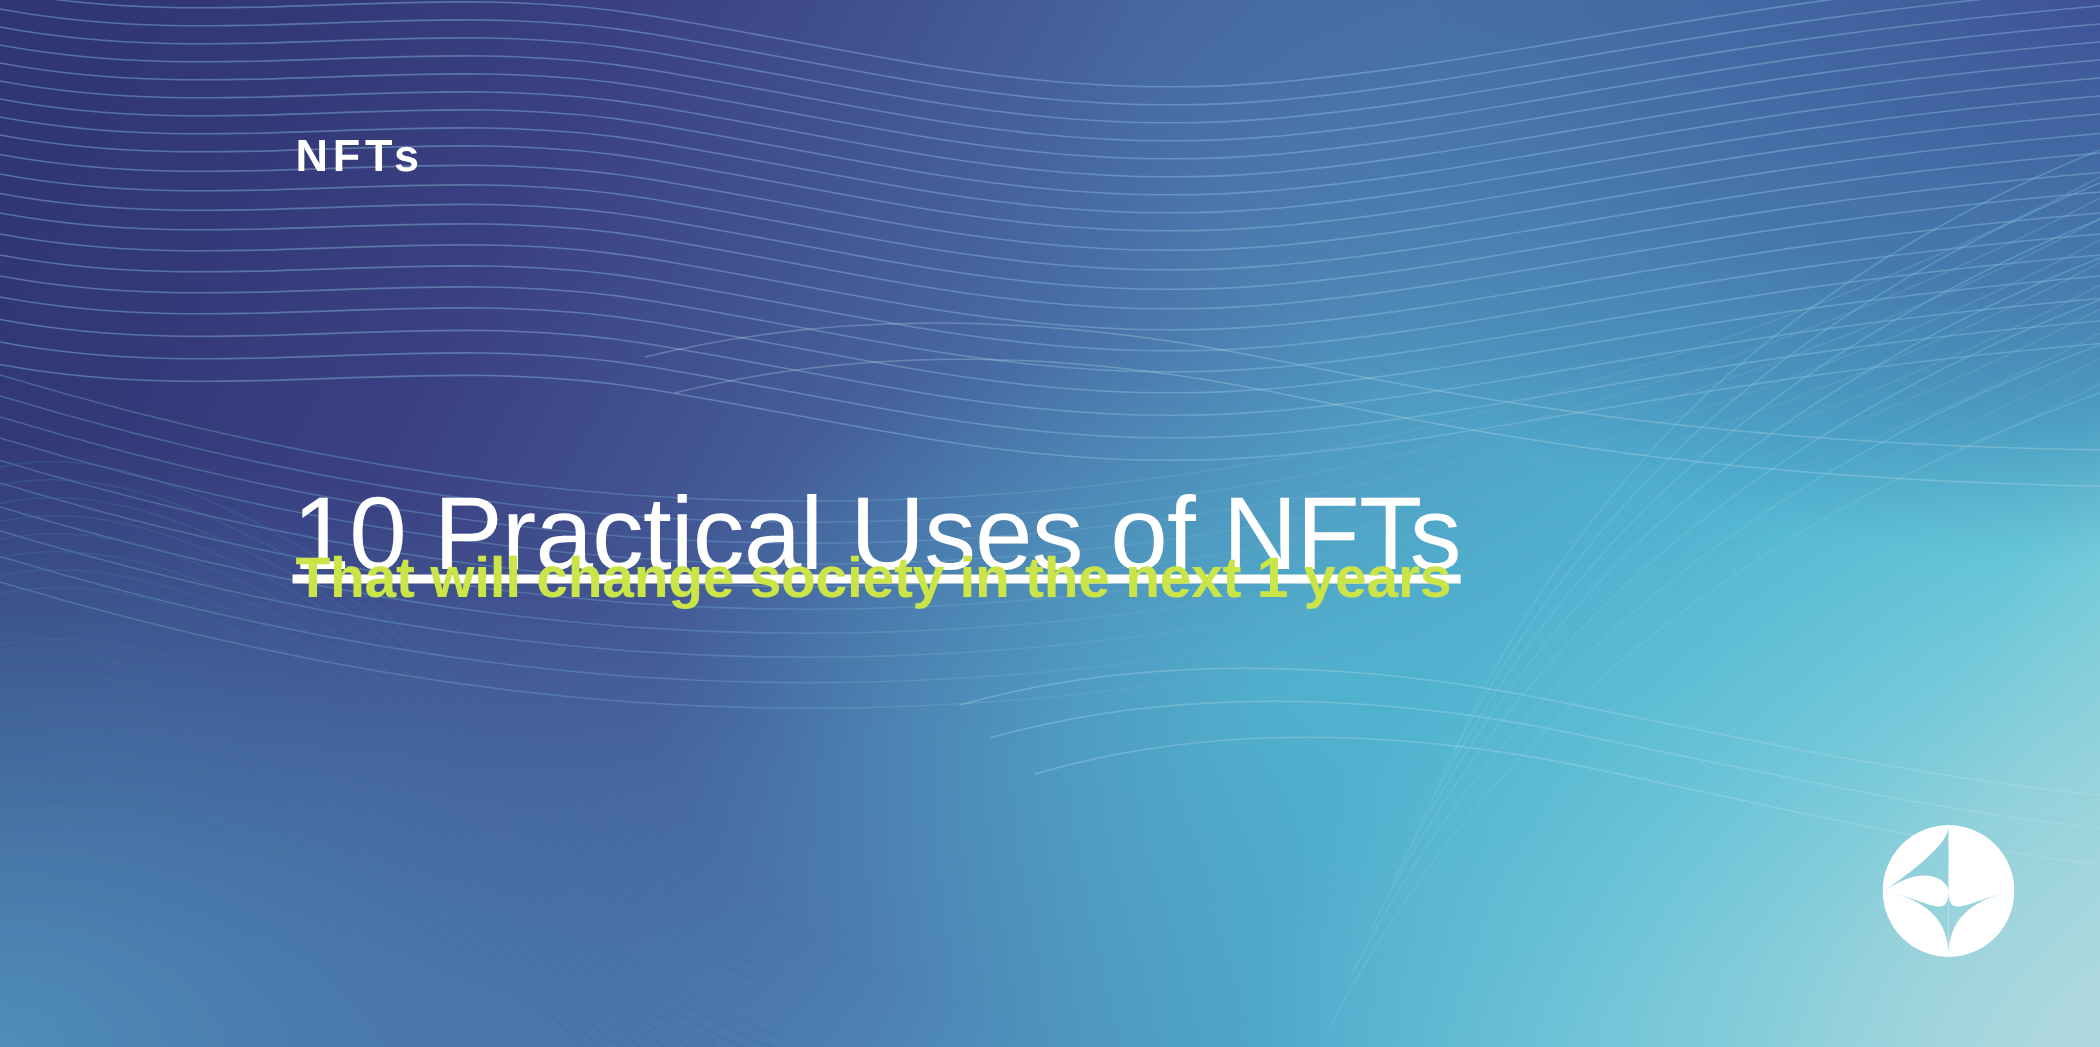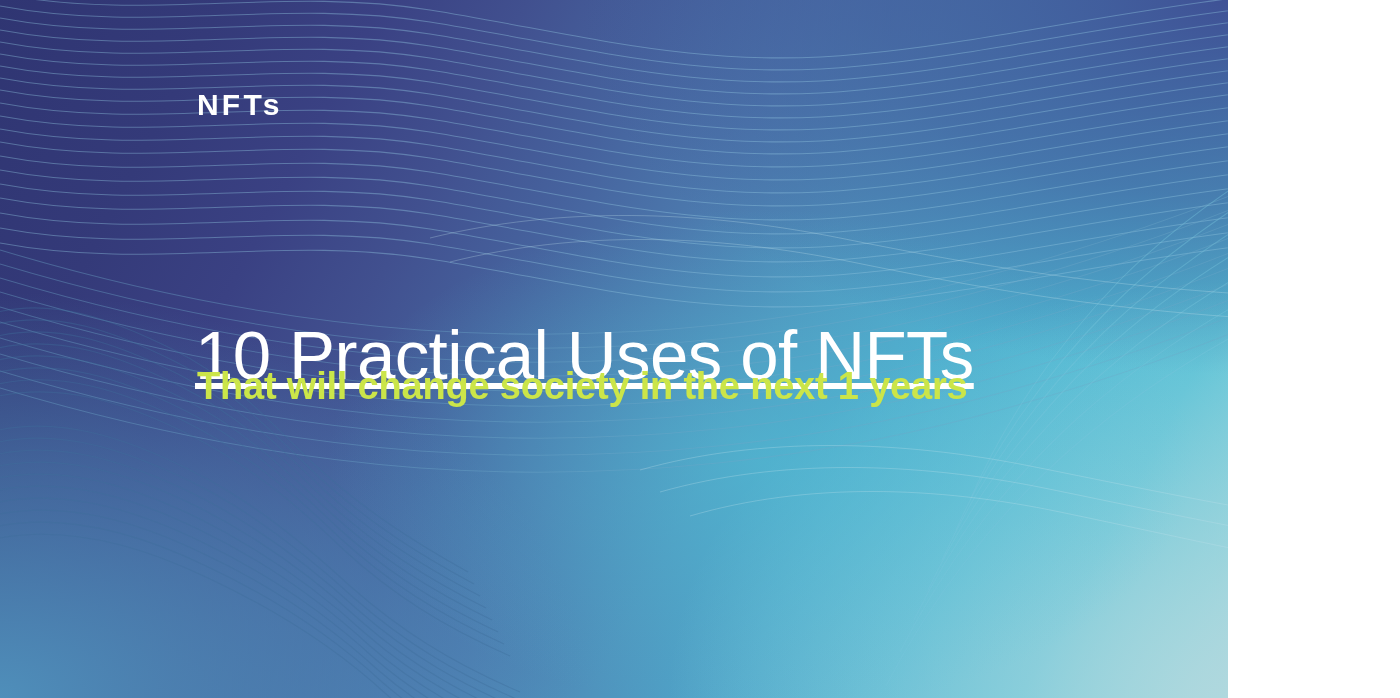--- a/index.html
+++ b/index.html
@@ -2,21 +2,21 @@
 <html><head>
 <meta charset="utf-8">
 <style>
   html, body {
     margin: 0;
     padding: 0;
     background: #ffffff;
   }
   .banner {
     position: relative;
-    width: 1228px;
+    width: 1400px;
     height: 698px;
     overflow: hidden;
     font-family: "Liberation Sans", sans-serif;
     background: #4aa8c4;
   }
 
   
   .bg-base {
     position: absolute;
     inset: 0;

